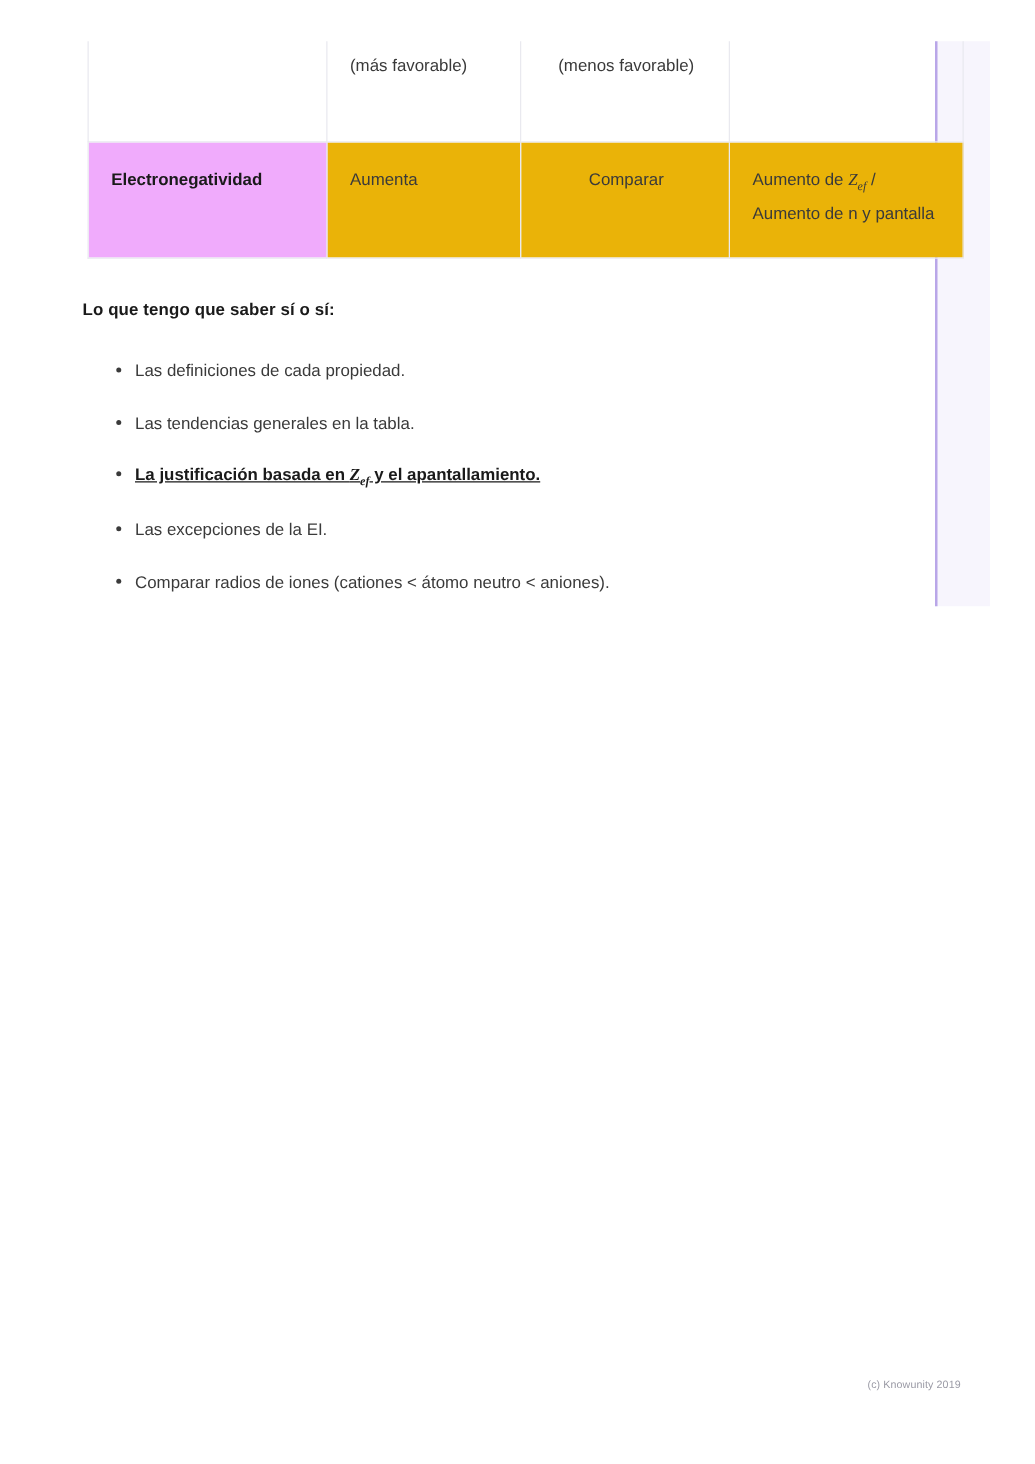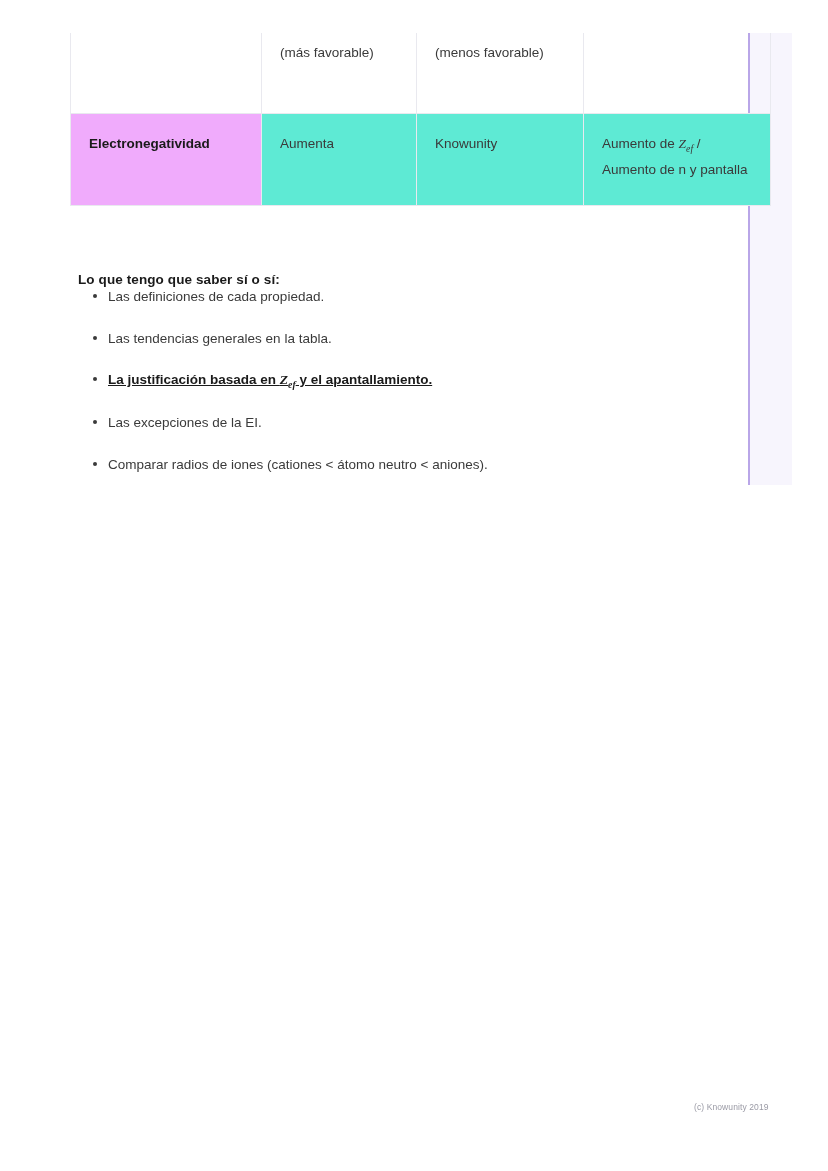--- a/index.html
+++ b/index.html
@@ -71,46 +71,45 @@
   table.props tr.row-shaded td.first-col {
     background: #f0abfc;
   }
   table.props td.first-col {
     width: 156px;
     font-weight: bold;
     color: #1a1a1a;
     font-size: 13.5px;
   }
   table.props td.col2 { width: 120px; }
-  table.props td.col3 { width: 132px; }
+  table.props td.col3 { width: 132px; text-align: center; }
   table.props td.col4 { width: 152px; }
   table.props tr.row-shaded td {
-    background: #5eead4;
+    background: #eab308;
     padding-top: 18px;
     padding-bottom: 22px;
   }
   .zef {
     font-family: "Liberation Serif", serif;
     font-style: italic;
   }
   .zef sub {
     font-size: 0.72em;
     font-style: italic;
   }
 
   
   .section-heading {
     position: absolute;
-    left: 78px;
+    left: 66px;
     top: 240px;
     font-size: 13.5px;
     font-weight: bold;
     color: #1a1a1a;
     letter-spacing: 0.1px;
-    margin-top: 32px;
   }
 
   
   ul.key-list {
     position: absolute;
     left: 70px;
     top: 274px;
     width: 620px;
     margin: 12px;
     padding: 0 0 0 26px;
@@ -162,21 +161,21 @@
       <tbody>
         <tr class="row-cut">
           <td class="first-col"></td>
           <td class="col2">(más favorable)</td>
           <td class="col3">(menos favorable)</td>
           <td class="col4"></td>
         </tr>
         <tr class="row-shaded">
           <td class="first-col">Electronegatividad</td>
           <td class="col2">Aumenta</td>
-          <td class="col3">Knowunity</td>
+          <td class="col3">Comparar</td>
           <td class="col4"><span>Aumento de </span><span class="zef"><span>Z</span><sub>ef</sub></span><span> / Aumento de n y pantalla</span></td>
         </tr>
       </tbody>
     </table>
   </div>
 
   <div class="section-heading">Lo que tengo que saber sí o sí:</div>
 
   <ul class="key-list">
     <li>Las definiciones de cada propiedad.</li>

